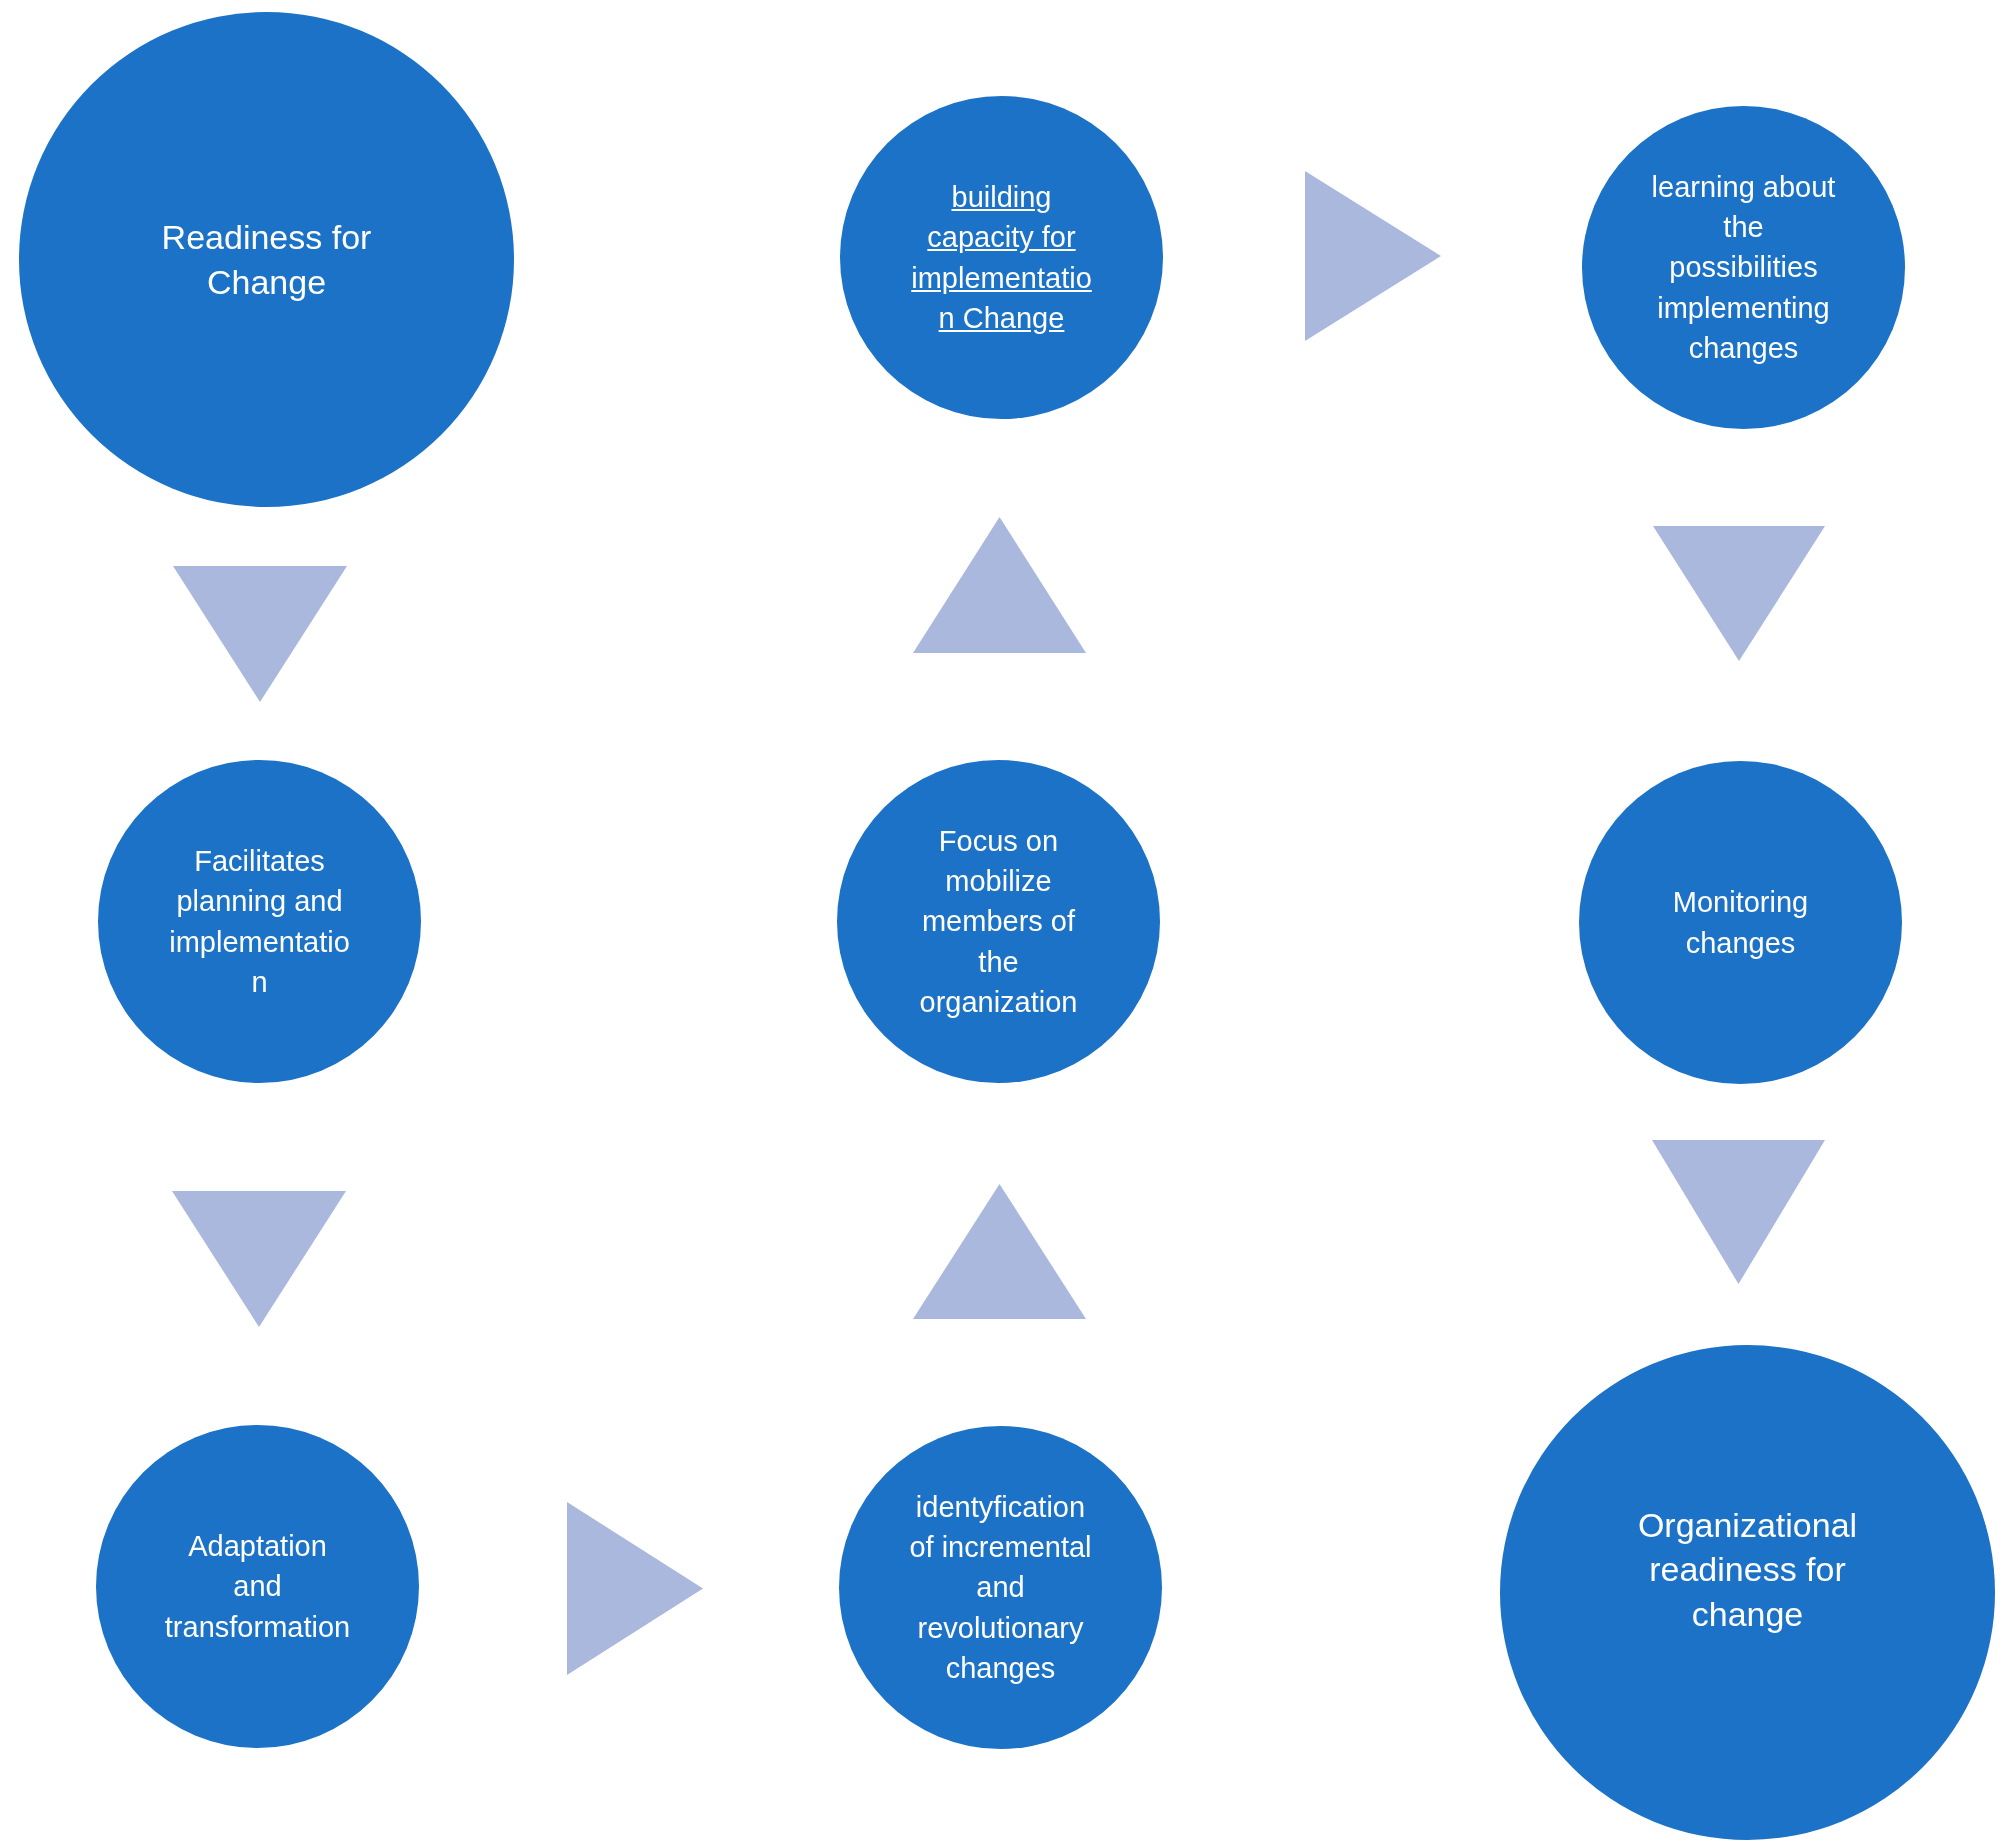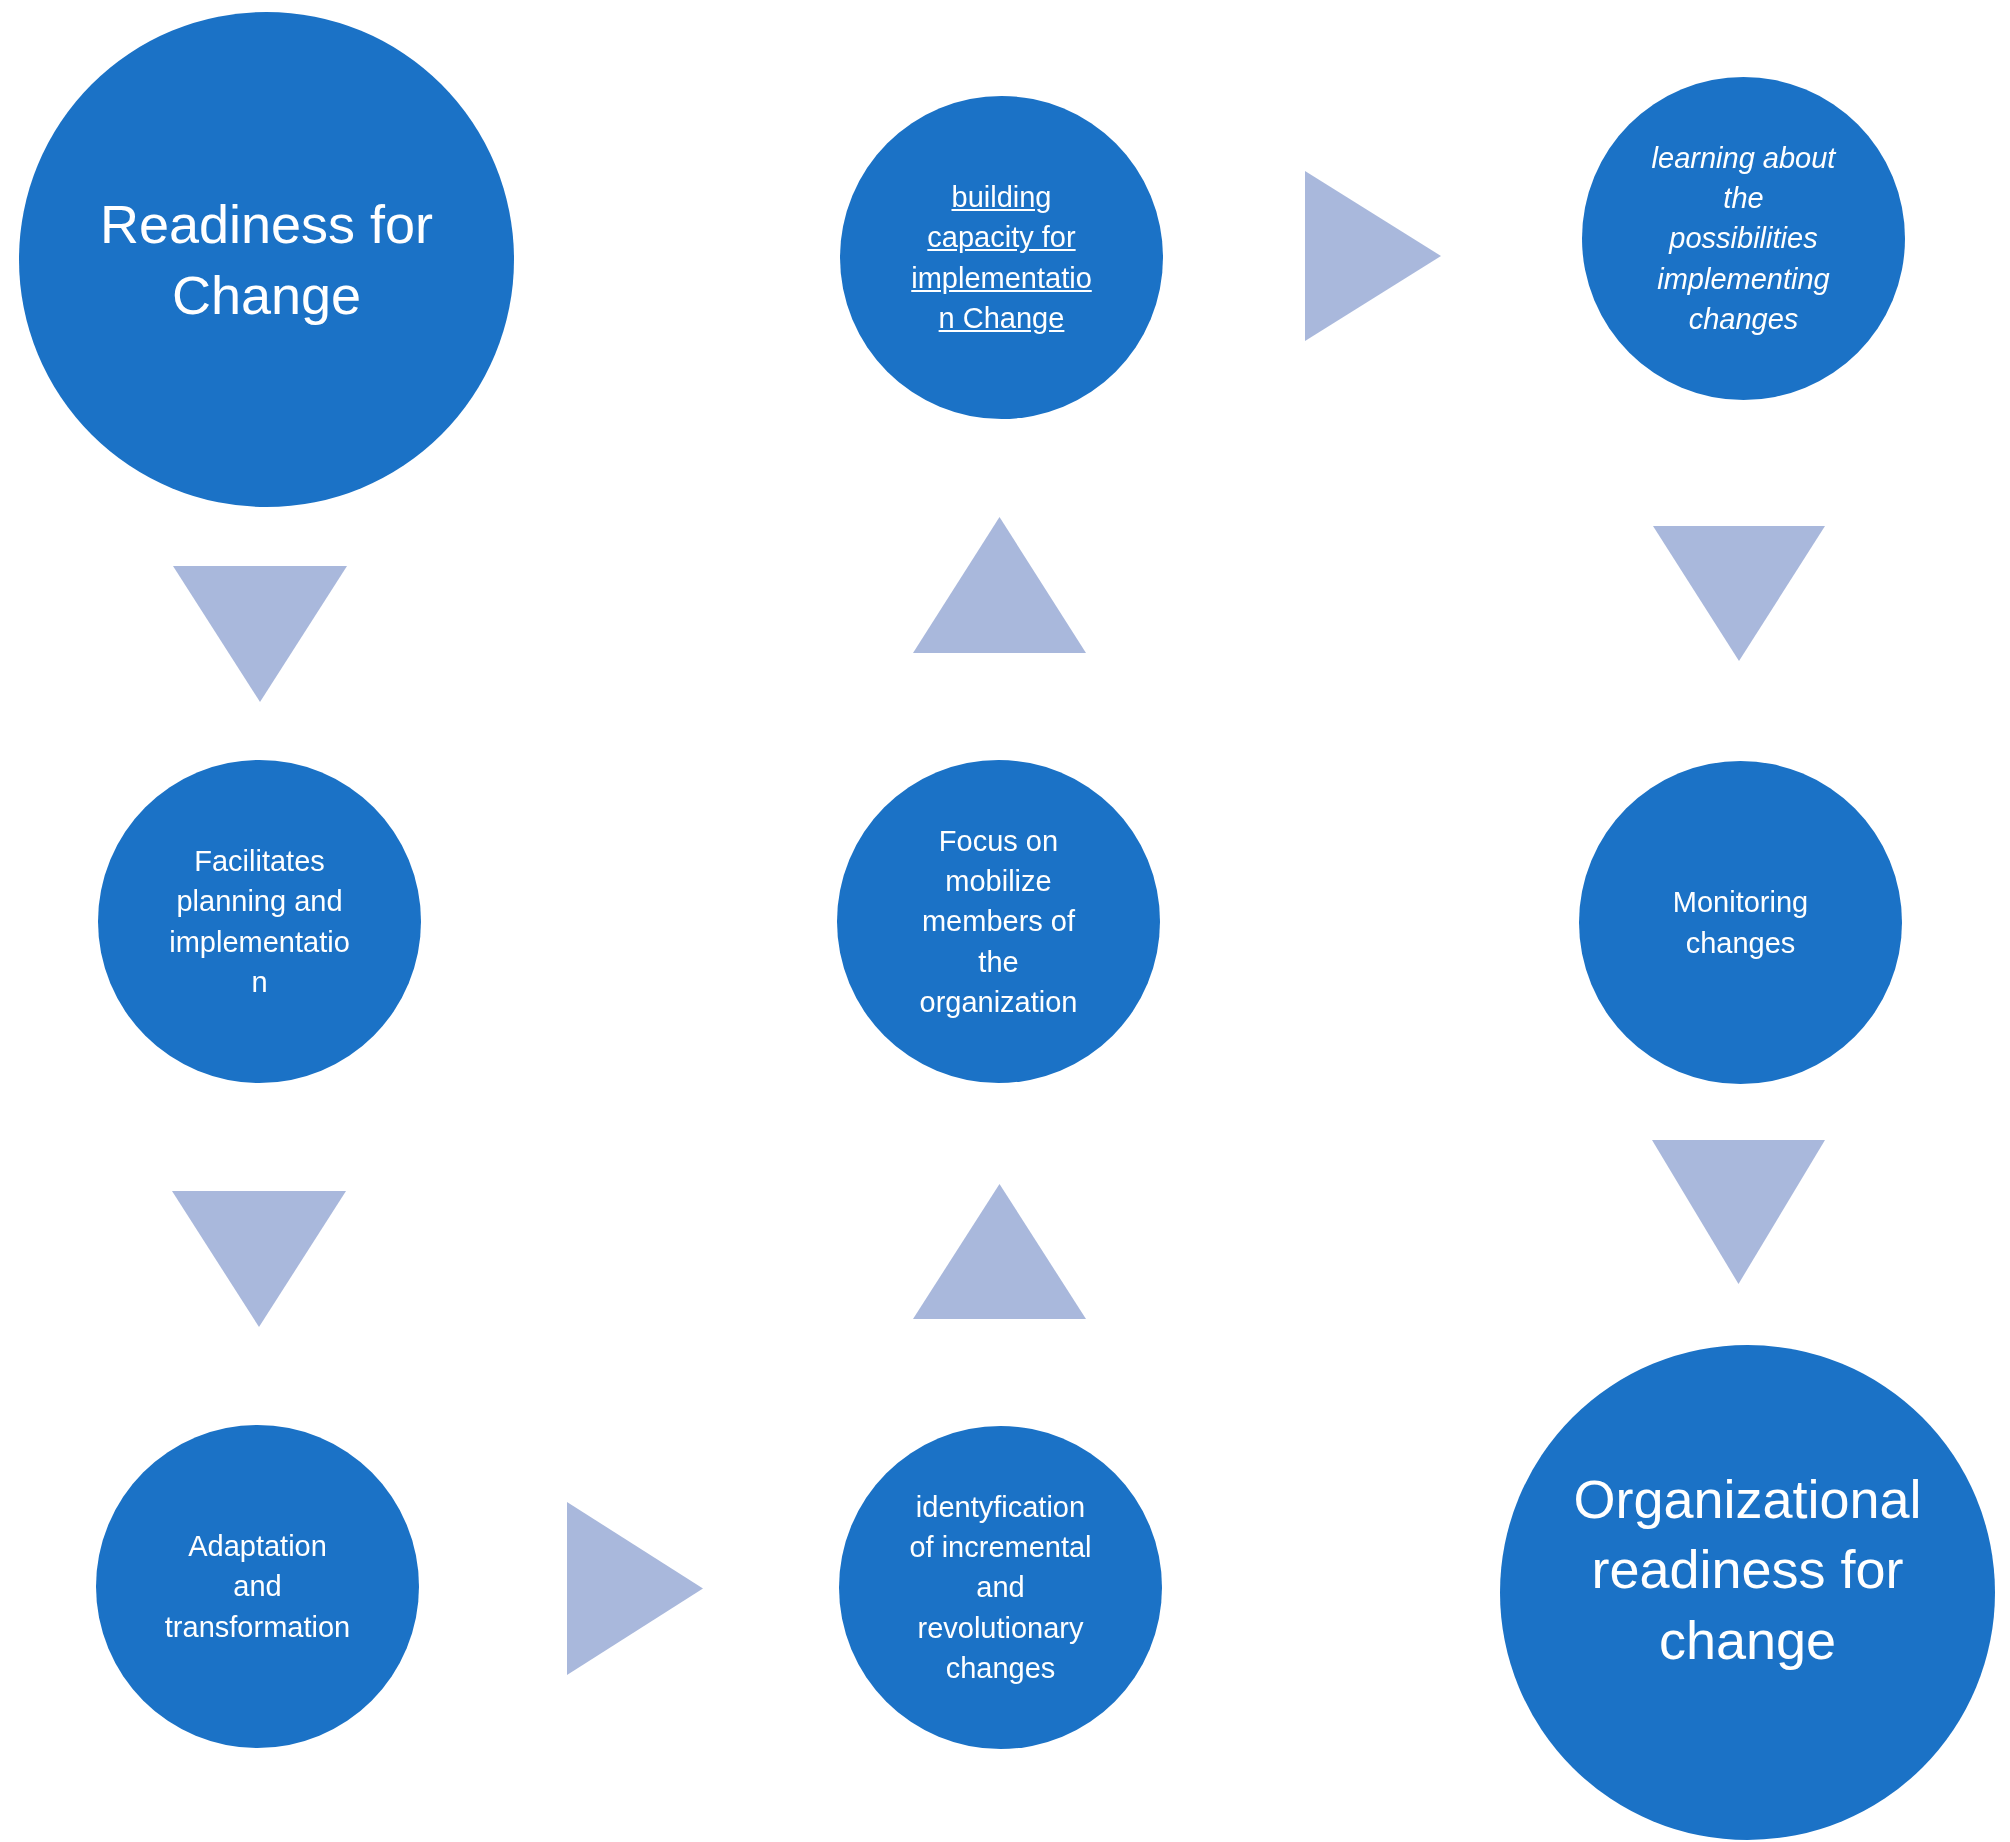--- a/index.html
+++ b/index.html
@@ -30,35 +30,35 @@
   }
   .circle.small {
     width: 323px;
     height: 323px;
     font-size: 29px;
     line-height: 1.38;
   }
   .circle.large {
     width: 495px;
     height: 495px;
-    font-size: 54px;
+    font-size: 34px;
     line-height: 1.3;
   }
   .arrow {
     position: absolute;
     background: var(--arrow-fill, #A9B8DC);
   }
   .arrow.down  { clip-path: polygon(0 0, 100% 0, 50% 100%); }
   .arrow.up    { clip-path: polygon(50% 0, 100% 100%, 0 100%); }
   .arrow.right { clip-path: polygon(0 0, 100% 50%, 0 100%); }
 
   
   #n0 { left: 19px;   top: 12px; }
   #n1 { left: 840px;  top: 96px; text-decoration: underline; }
-  #n2 { left: 1582px; top: 77px; font-style: italic; }
+  #n2 { left: 1582px; top: 106px; }
   #n3 { left: 98px;  top: 760px; }
   #n4 { left: 837px;  top: 760px; }
   #n5 { left: 1579px; top: 761px; }
   #n6 { left: 96px;  top: 1425px; align-items: center; }
   #n7 { left: 839px;  top: 1426px; align-items: center; }
   #n8 { left: 1500px; top: 1345px; }
   #n8 .label { transform: translateY(-22.6px); }
 
   
   #a1 { left: 173px;  top: 566px;  width: 174px; height: 136px; }

